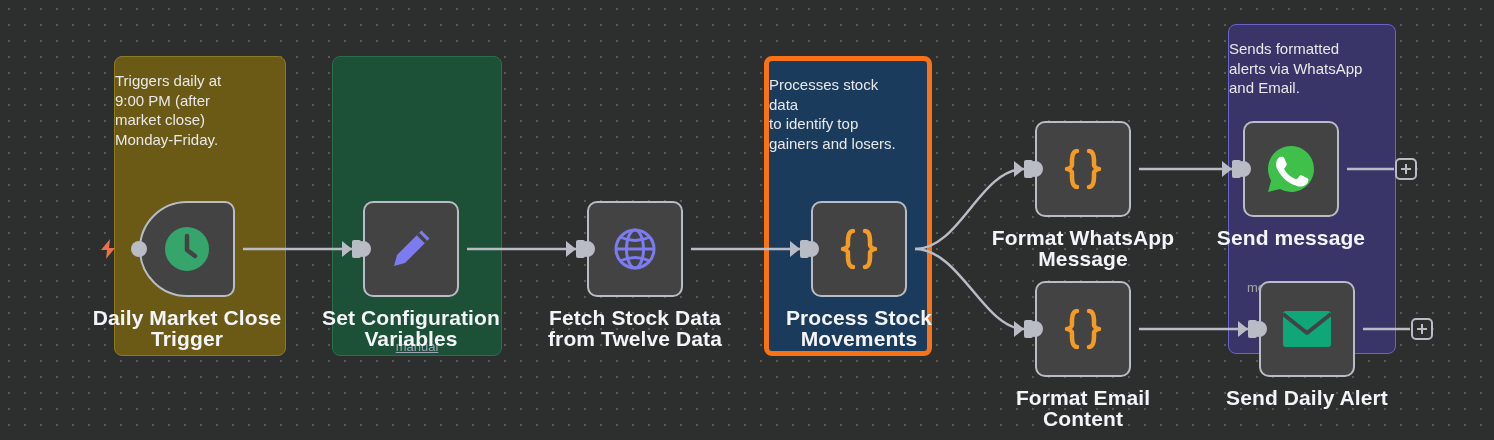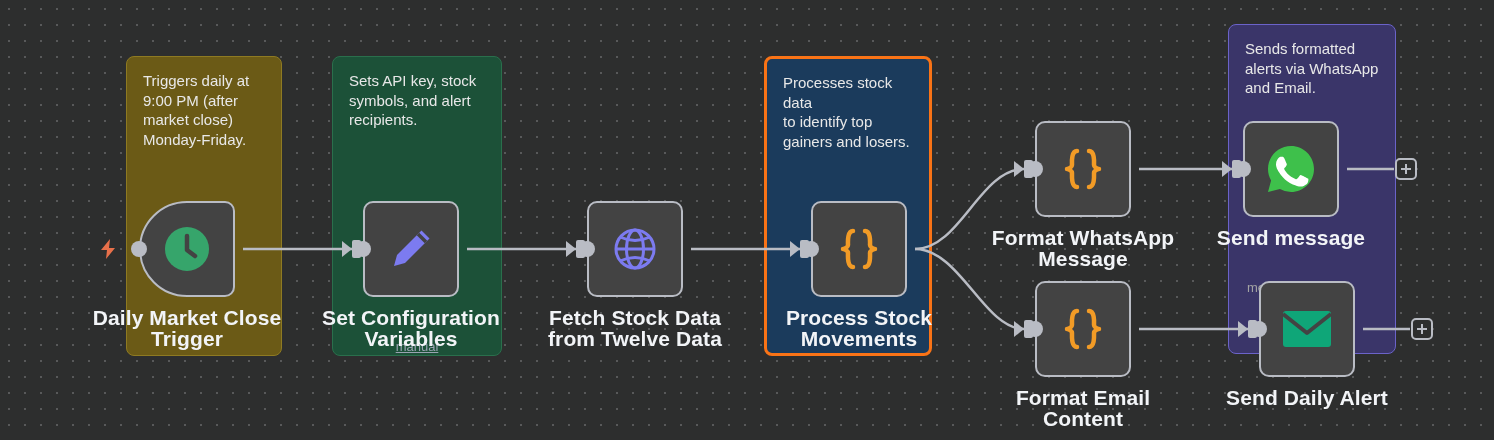--- a/index.html
+++ b/index.html
@@ -12,42 +12,42 @@
     font-family:"Liberation Sans", sans-serif;
     position:relative;
   }
   #canvas{position:absolute;inset:0;}
 
   
   .sticky{
     position:absolute;
     border-radius:8px;
     box-sizing:border-box;
-    padding:14px 16px 10px 16px;
+    padding:14px 16px 10px 0;
     overflow:hidden;
   }
   .sticky .sticky-text{
     font-size:15px;
     line-height:19.5px;
     color:#e8e8e8;
     white-space:pre-line;
     display:block;
   }
   .sticky .sticky-sub{
     position:absolute;
     left:0;right:0;bottom:1px;
     text-align:center;
     font-size:13px;
     color:#9aa3b2;
     text-decoration:underline;
   }
   .sticky-olive{background:#6b5a16;border:1px solid #8e7a22;}
   .sticky-green{background:#1c5138;border:1px solid #2a6f4c;}
   .sticky-red{background:#722028;border:1px solid #8d2f38;}
-  .sticky-blue{background:#1b3b5c;border:3px solid #f97316;}
+  .sticky-blue{background:#1b3b5c;border:5px solid #f97316;}
   .sticky-purple{background:#3a3569;border:1px solid #6b63c9;}
 
   
   #wires{position:absolute;left:0;top:0;width:1494px;height:440px;pointer-events:none;}
 
   
   .node{position:absolute;}
   .node-box{
     position:absolute;left:0;top:0;
     width:96px;height:96px;
@@ -123,31 +123,28 @@
   .plus-btn::before{left:4px;top:8px;width:10px;height:2px;}
   .plus-btn::after{left:8px;top:4px;width:2px;height:10px;}
 
   .icon-svg{display:block;}
 </style>
 </head>
 <body>
 
 <div id="canvas">
 
-  <div class="sticky sticky-olive" style="left:126px;top:56px;width:156px;height:300px;">
+  <div class="sticky sticky-olive" style="left:114px;top:56px;width:172px;height:300px;">
     <span class="sticky-text">Triggers daily at
 9:00 PM (after
 market close)
 Monday-Friday.</span>
   </div>
 
   <div class="sticky sticky-green" style="left:332px;top:56px;width:170px;height:300px;">
-    <span class="sticky-text">Sets API key, stock
-symbols, and alert
-recipients.</span>
     <span class="sticky-sub">manual</span>
   </div>
 
 
   <div class="sticky sticky-blue" style="left:764px;top:56px;width:168px;height:300px;">
     <span class="sticky-text">Processes stock data
 to identify top
 gainers and losers.</span>
   </div>
 

